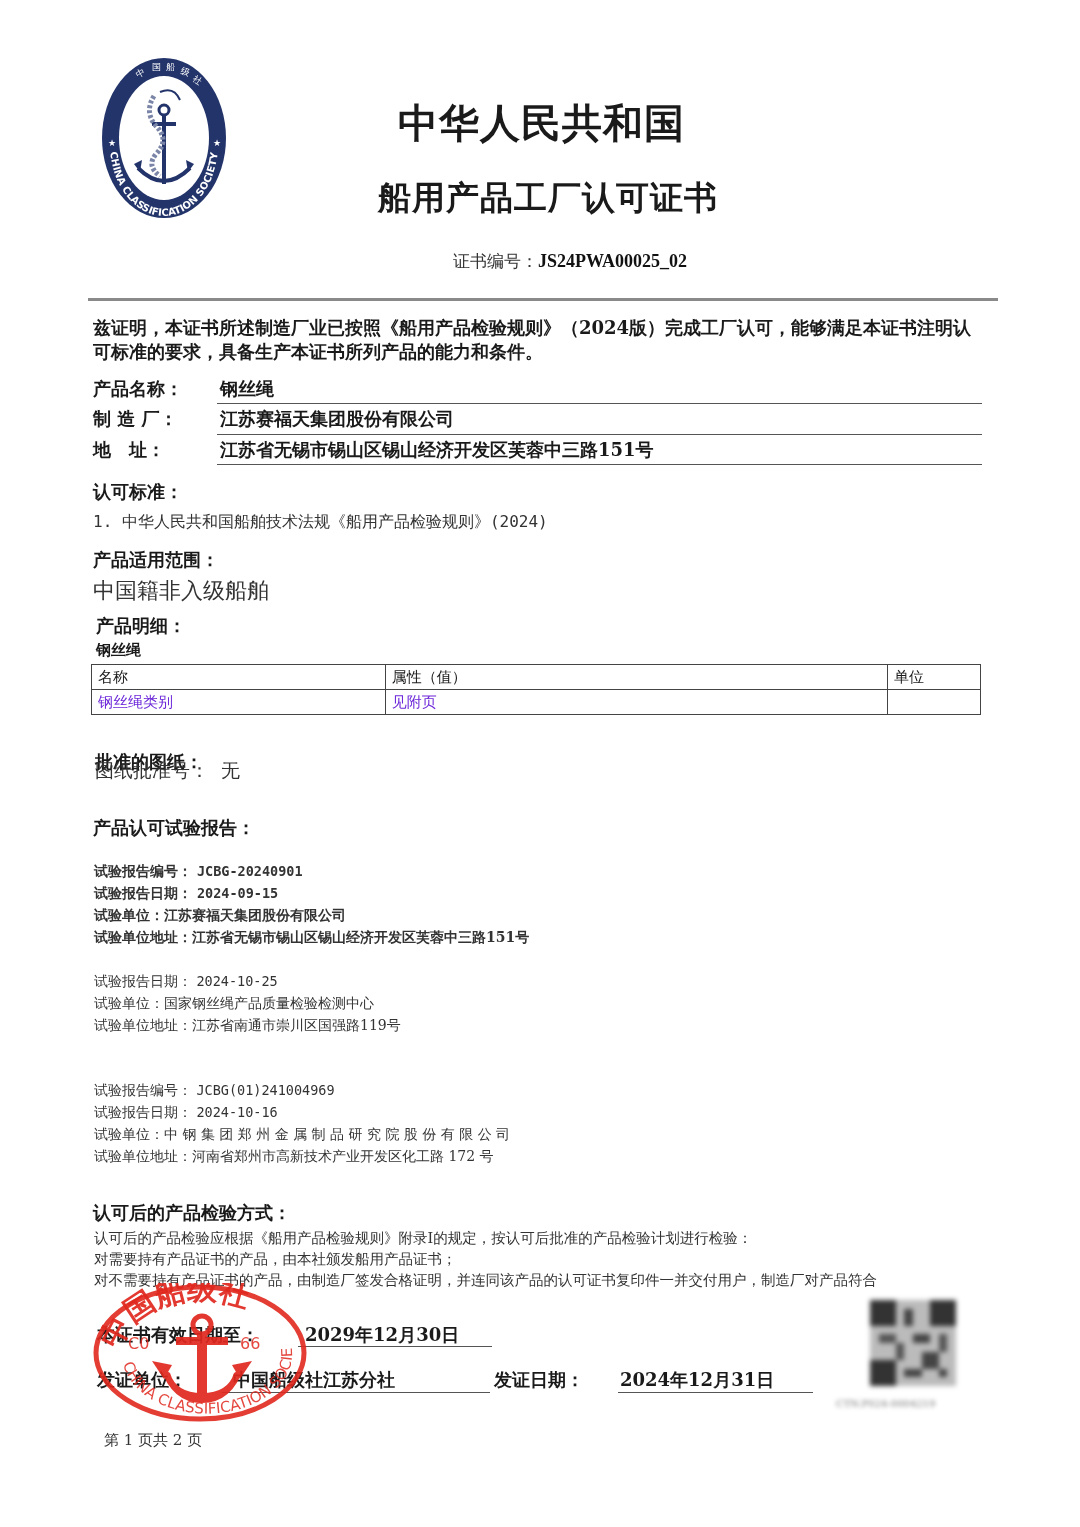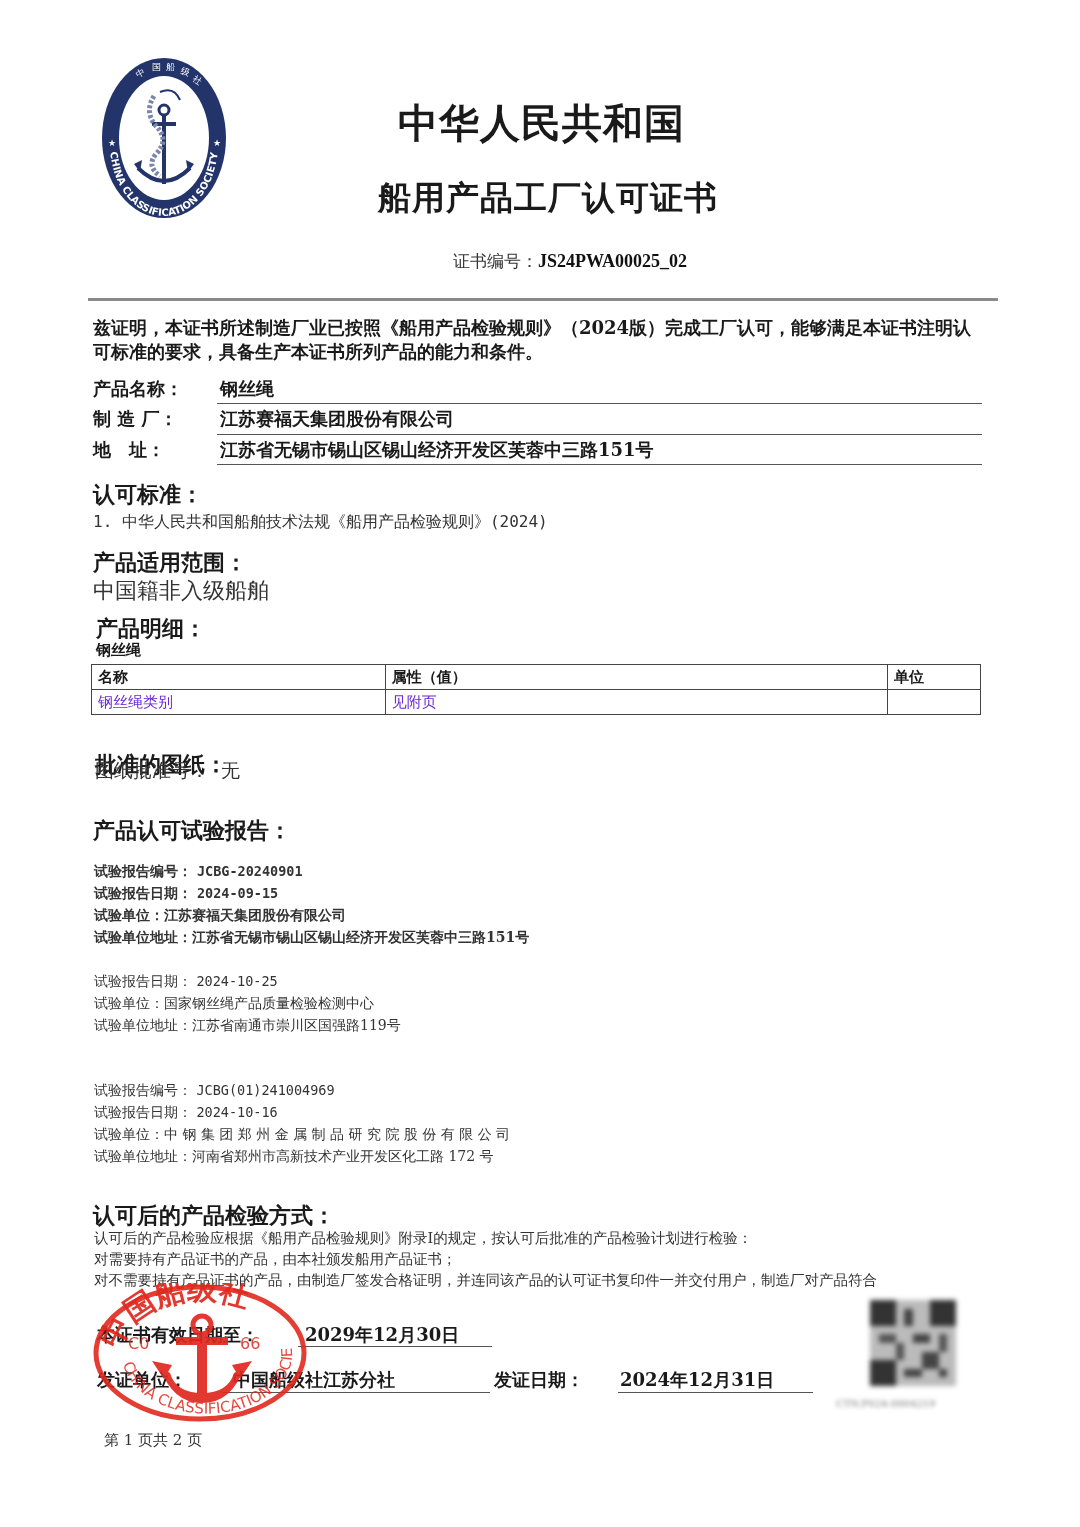--- a/index.html
+++ b/index.html
@@ -9,26 +9,26 @@
   .logo { left: 100px; top: 56px; width: 128px; height: 164px; }
   .t1 { left: 398px; top: 96px; font-size: 40px; font-weight: bold; letter-spacing: 1px; white-space: nowrap; }
   .t2 { left: 378px; top: 176px; font-size: 33px; font-weight: bold; letter-spacing: 1px; white-space: nowrap; }
   .certno { left: 416px; top: 250px; font-size: 17px; white-space: nowrap; color: #333; margin-left: 37px; }
   .certno b { font-family: "Liberation Serif", serif; font-weight: bold; color: #111; font-size: 18px; }
   .hr-top { left: 88px; top: 298px; width: 910px; height: 3px; background: #8a8a8a; }
   .intro { left: 93px; top: 316px; width: 890px; font-size: 18px; font-weight: bold; line-height: 24px; }
   .field-label { font-size: 18px; font-weight: bold; white-space: nowrap; }
   .field-value { font-size: 18px; font-weight: bold; white-space: nowrap; }
   .uline { height: 1px; background: #555; }
-  .sec-h { font-size: 22px; font-weight: bold; white-space: nowrap; }
+  .sec-h { font-size: 18px; font-weight: bold; white-space: nowrap; }
   .plain { font-size: 16px; color: #333; white-space: nowrap; font-family: "DejaVu Sans Mono", "Liberation Mono", monospace; }
   .plain-serif { font-size: 22px; color: #333; white-space: nowrap; }
   table.prod { position: absolute; left: 91px; top: 664px; width: 890px; border-collapse: collapse; font-size: 15px; }
   table.prod td { border: 1px solid #444; height: 24px; padding: 0 6px; vertical-align: middle; }
-  table.prod tr.head td { font-weight: bold; }
+  table.prod tr.head td { font-weight: normal; }
   table.prod tr.body td { color: #6d28d9; }
   .report { position: absolute; left: 94px; font-size: 14px; line-height: 22px; color: #333; white-space: nowrap; font-family: "DejaVu Serif", serif; }
   .report .val { font-family: "DejaVu Sans Mono", "Liberation Mono", monospace; font-size: 13.5px; }
   .insp { left: 94px; top: 1228px; font-size: 14.5px; line-height: 21px; color: #333; white-space: nowrap; }
   .bottom-label { font-size: 18px; font-weight: bold; white-space: nowrap; }
   .stamp { left: 92px; top: 1283px; width: 216px; height: 140px; }
   .qr { left: 870px; top: 1300px; width: 86px; height: 86px; filter: blur(2.5px); }
   .qr-caption { left: 836px; top: 1398px; width: 150px; height: 12px; filter: blur(2px); font-size: 10px; color: #777; white-space: nowrap; }
   .pageno { left: 104px; top: 1431px; font-size: 15px; color: #333; white-space: nowrap; }
 </style>

